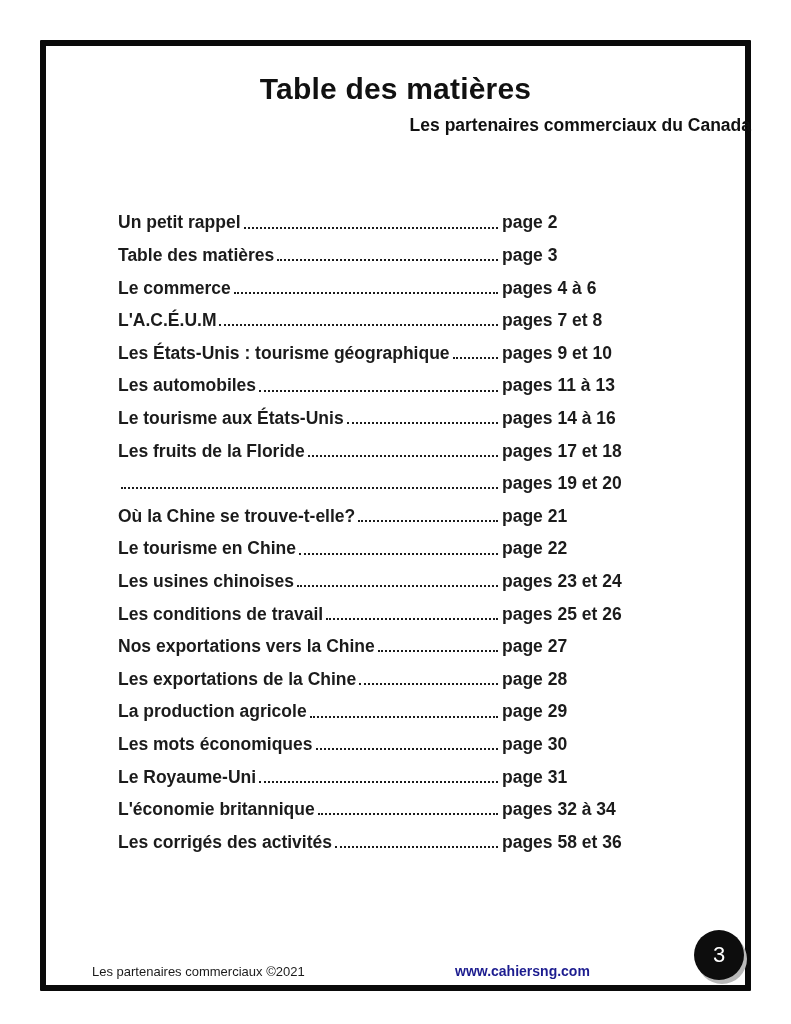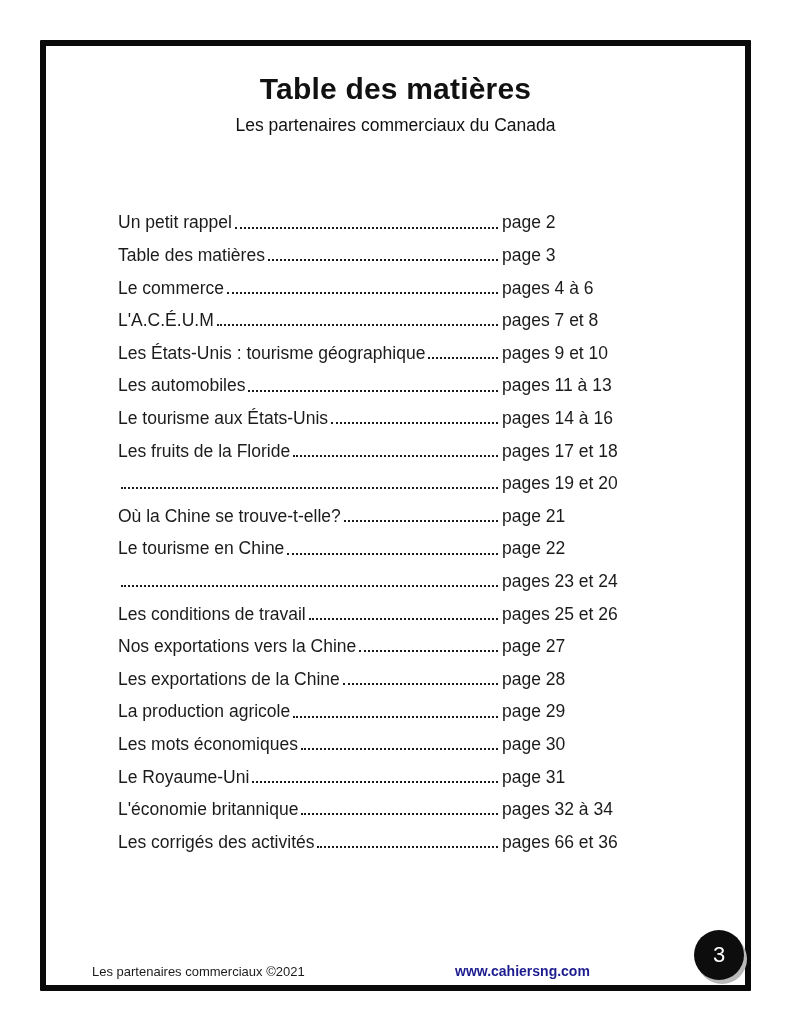--- a/index.html
+++ b/index.html
@@ -35,28 +35,30 @@
   .doc-title {
     margin: 0;
     font-size: 30px;
     font-weight: 800;
     letter-spacing: 0.2px;
     color: #111;
   }
   .doc-subtitle {
     margin: 9px 0 16px 0;
     font-size: 17.5px;
-    font-weight: 400;
+    font-weight: 700;
     color: #111;
+    text-align: right;
   }
   .toc {
     position: absolute;
     left: 118px;
     top: 200px;
     width: 512px;
+    font-weight: bold;
   }
   .toc-row {
     display: flex;
     align-items: flex-end;
     height: 32.6px;
     font-size: 17.5px;
   }
   .toc-label {
     white-space: nowrap;
     line-height: 1.15;
@@ -164,20 +166,21 @@
       <span class="toc-label">Où la Chine se trouve-t-elle?</span>
       <span class="toc-leader"></span>
       <span class="toc-page">page 21</span>
     </div>
     <div class="toc-row">
       <span class="toc-label">Le tourisme en Chine</span>
       <span class="toc-leader"></span>
       <span class="toc-page">page 22</span>
     </div>
     <div class="toc-row">
+      <span class="toc-label">Les usines chinoises</span>
       <span class="toc-leader"></span>
       <span class="toc-page">pages 23 et 24</span>
     </div>
     <div class="toc-row">
       <span class="toc-label">Les conditions de travail</span>
       <span class="toc-leader"></span>
       <span class="toc-page">pages 25 et 26</span>
     </div>
     <div class="toc-row">
       <span class="toc-label">Nos exportations vers la Chine</span>
@@ -205,21 +208,21 @@
       <span class="toc-page">page 31</span>
     </div>
     <div class="toc-row">
       <span class="toc-label">L'économie britannique</span>
       <span class="toc-leader"></span>
       <span class="toc-page">pages 32 à 34</span>
     </div>
     <div class="toc-row">
       <span class="toc-label">Les corrigés des activités</span>
       <span class="toc-leader"></span>
-      <span class="toc-page">pages 66 et 36</span>
+      <span class="toc-page">pages 58 et 36</span>
     </div>
   </main>
 
 <footer>
   <span class="footer-copyright">Les partenaires commerciaux ©2021</span>
   <span class="footer-website">www.cahiersng.com</span>
 </footer>
 
 <div class="page-badge">3</div>
 

